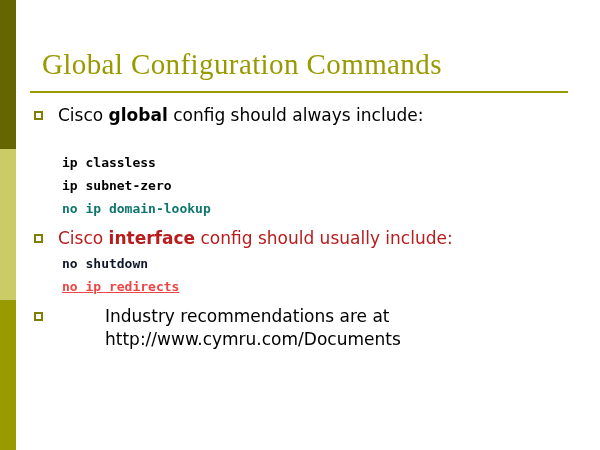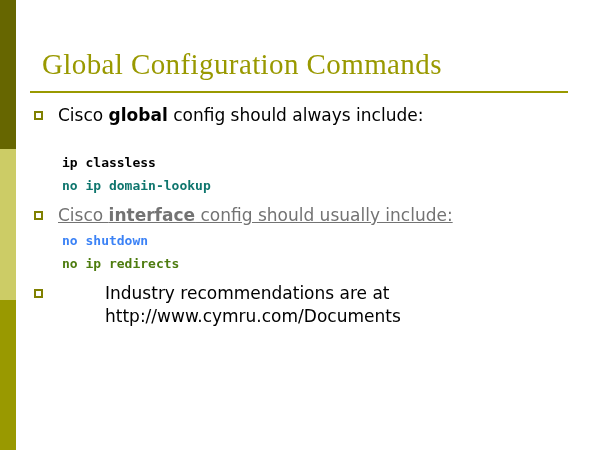--- a/index.html
+++ b/index.html
@@ -106,27 +106,28 @@
 
 <div id="title" style="color: rgb(153, 153, 0); margin-left: 10px;">Global Configuration Commands</div>
 <div id="title-rule" style="background: rgb(153, 153, 0);"></div>
 
 <div id="content">
     <div class="bullet-row">
       <span class="bullet-marker" style="border-color: rgb(128, 128, 0);"></span>
       <div class="bullet-text" style="color: rgb(0, 0, 0);"><span>Cisco </span><b>global</b><span> config should always include:</span></div>
     </div>
     <div class="sub-row" style="color: rgb(0, 0, 0); margin-top: 24px;">ip classless</div>
+    <div class="sub-row" style="color: rgb(0, 0, 0);">ip subnet-zero</div>
     <div class="sub-row" style="color: #0f766e;">no ip domain-lookup</div>
     <div class="group-gap"></div>
     <div class="bullet-row">
       <span class="bullet-marker" style="border-color: rgb(128, 128, 0);"></span>
-      <div class="bullet-text" style="color: #737373; text-decoration: underline;"><span>Cisco </span><b>interface</b><span> config should usually include:</span></div>
+      <div class="bullet-text" style="color: #b91c1c;"><span>Cisco </span><b>interface</b><span> config should usually include:</span></div>
     </div>
-    <div class="sub-row" style="color: #3b82f6;">no shutdown</div>
-    <div class="sub-row" style="color: #4d7c0f;">no ip redirects</div>
+    <div class="sub-row" style="color: #0f172a;">no shutdown</div>
+    <div class="sub-row" style="color: #ef4444; text-decoration: underline;">no ip redirects</div>
     <div class="group-gap"></div>
     <div class="bullet-row">
       <span class="bullet-marker" style="border-color: rgb(128, 128, 0);"></span>
       <div class="bullet-text" style="color: rgb(0, 0, 0); margin-left: 47px;"><span>Industry recommendations are at
 http://www.cymru.com/Documents</span></div>
     </div>
   </div>
 
 </body></html>

